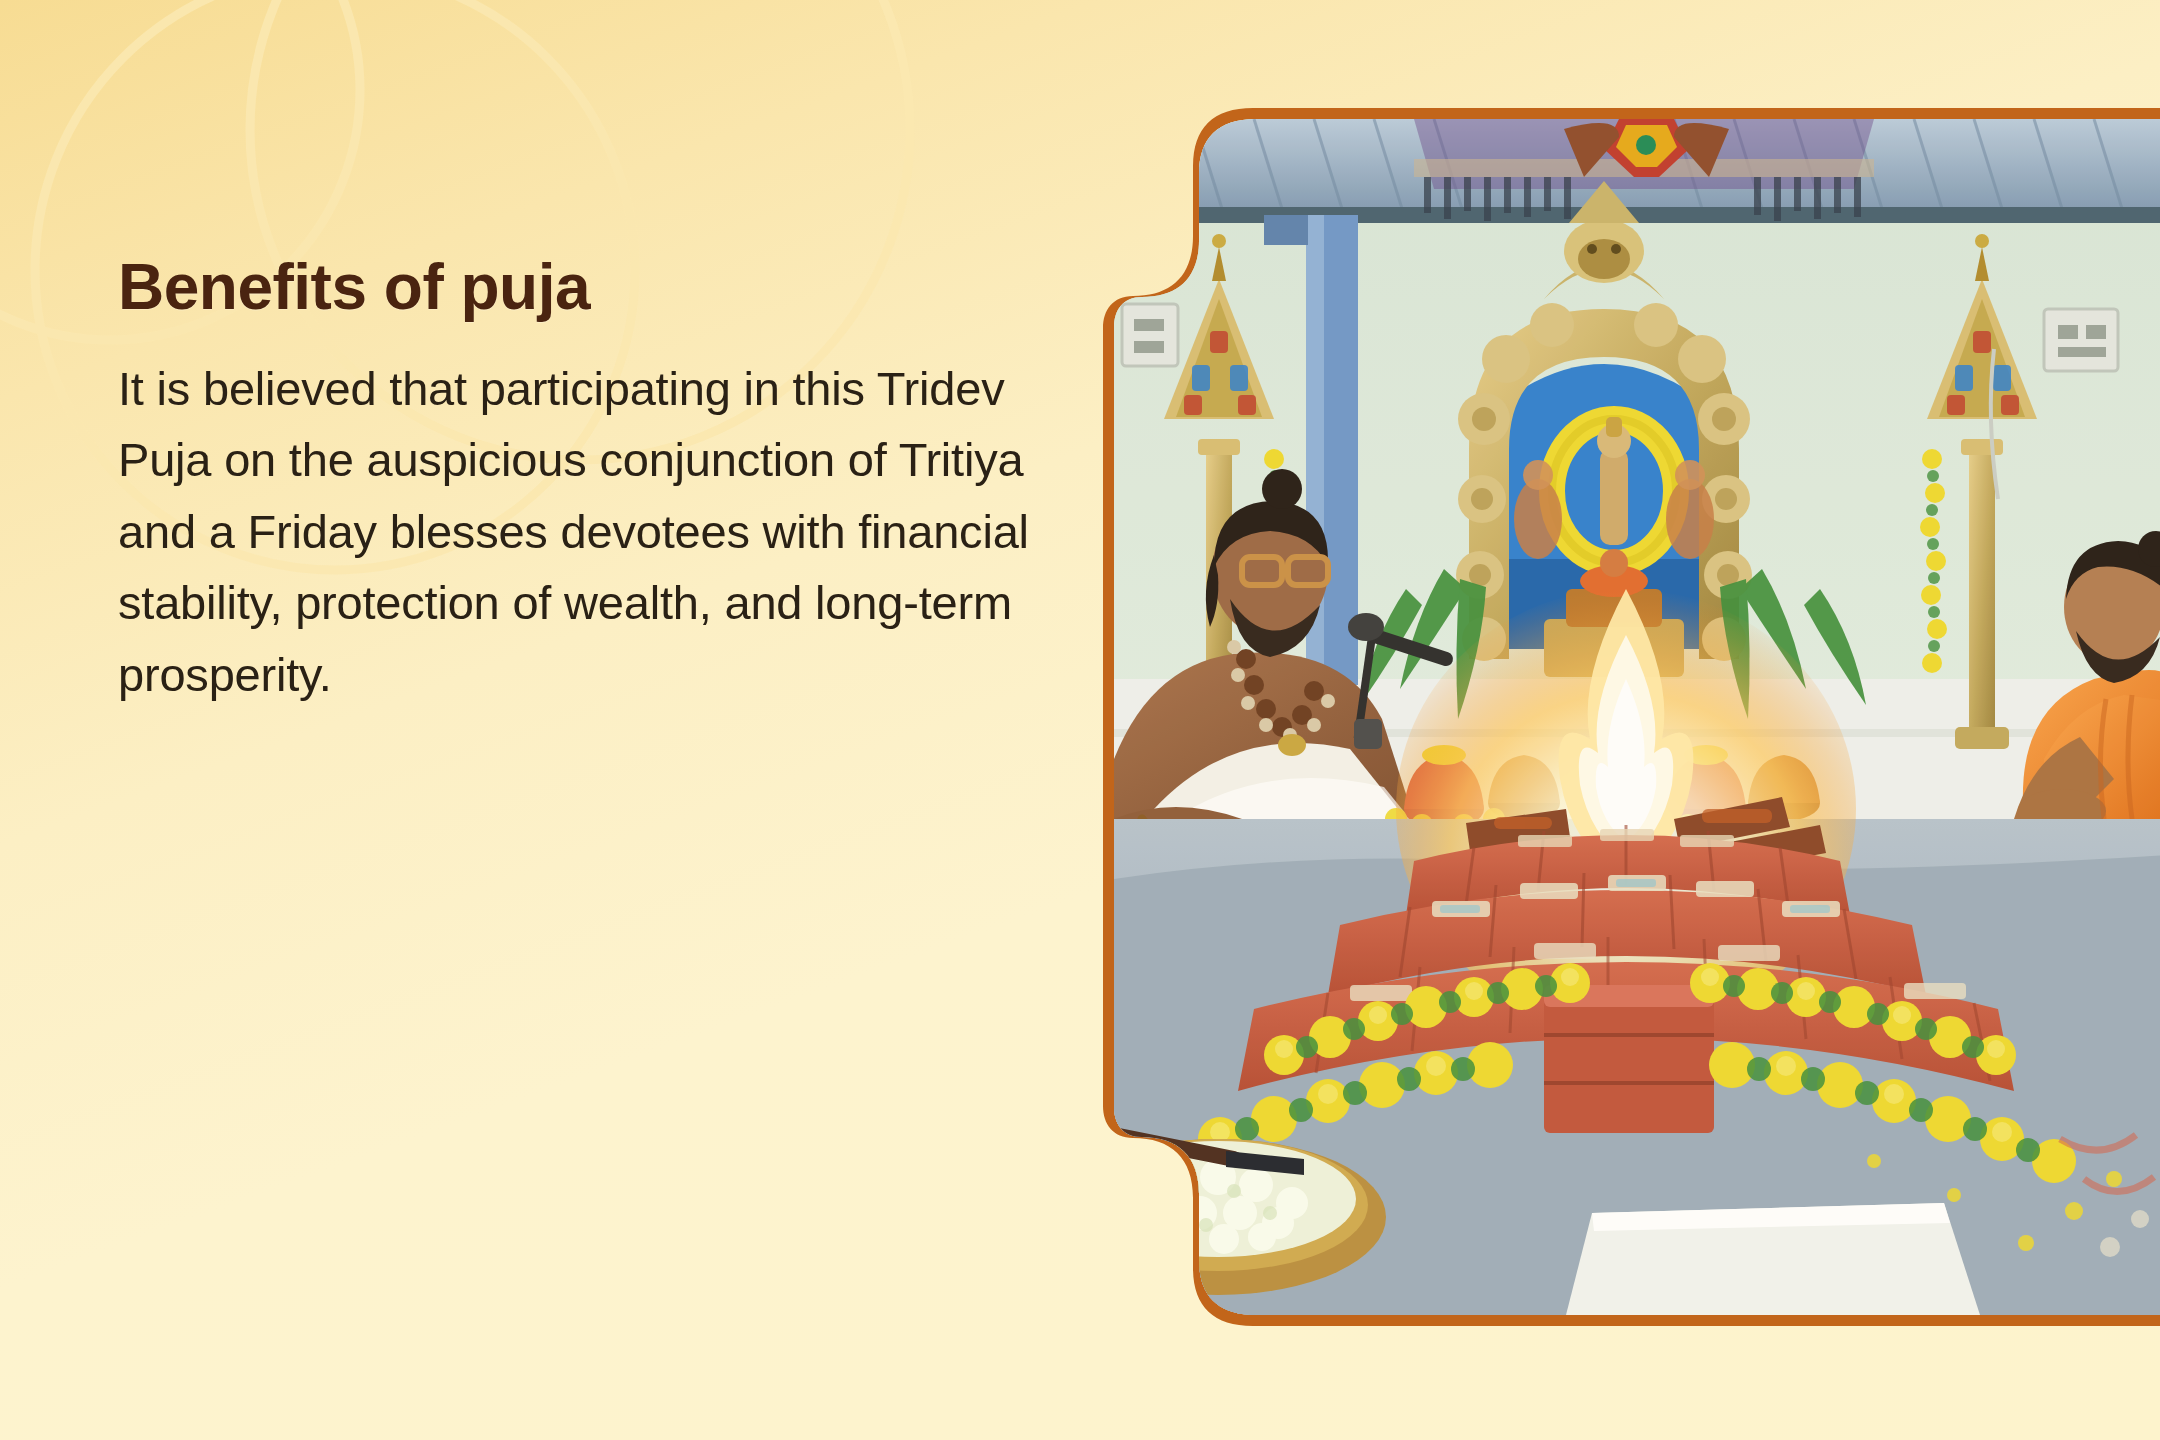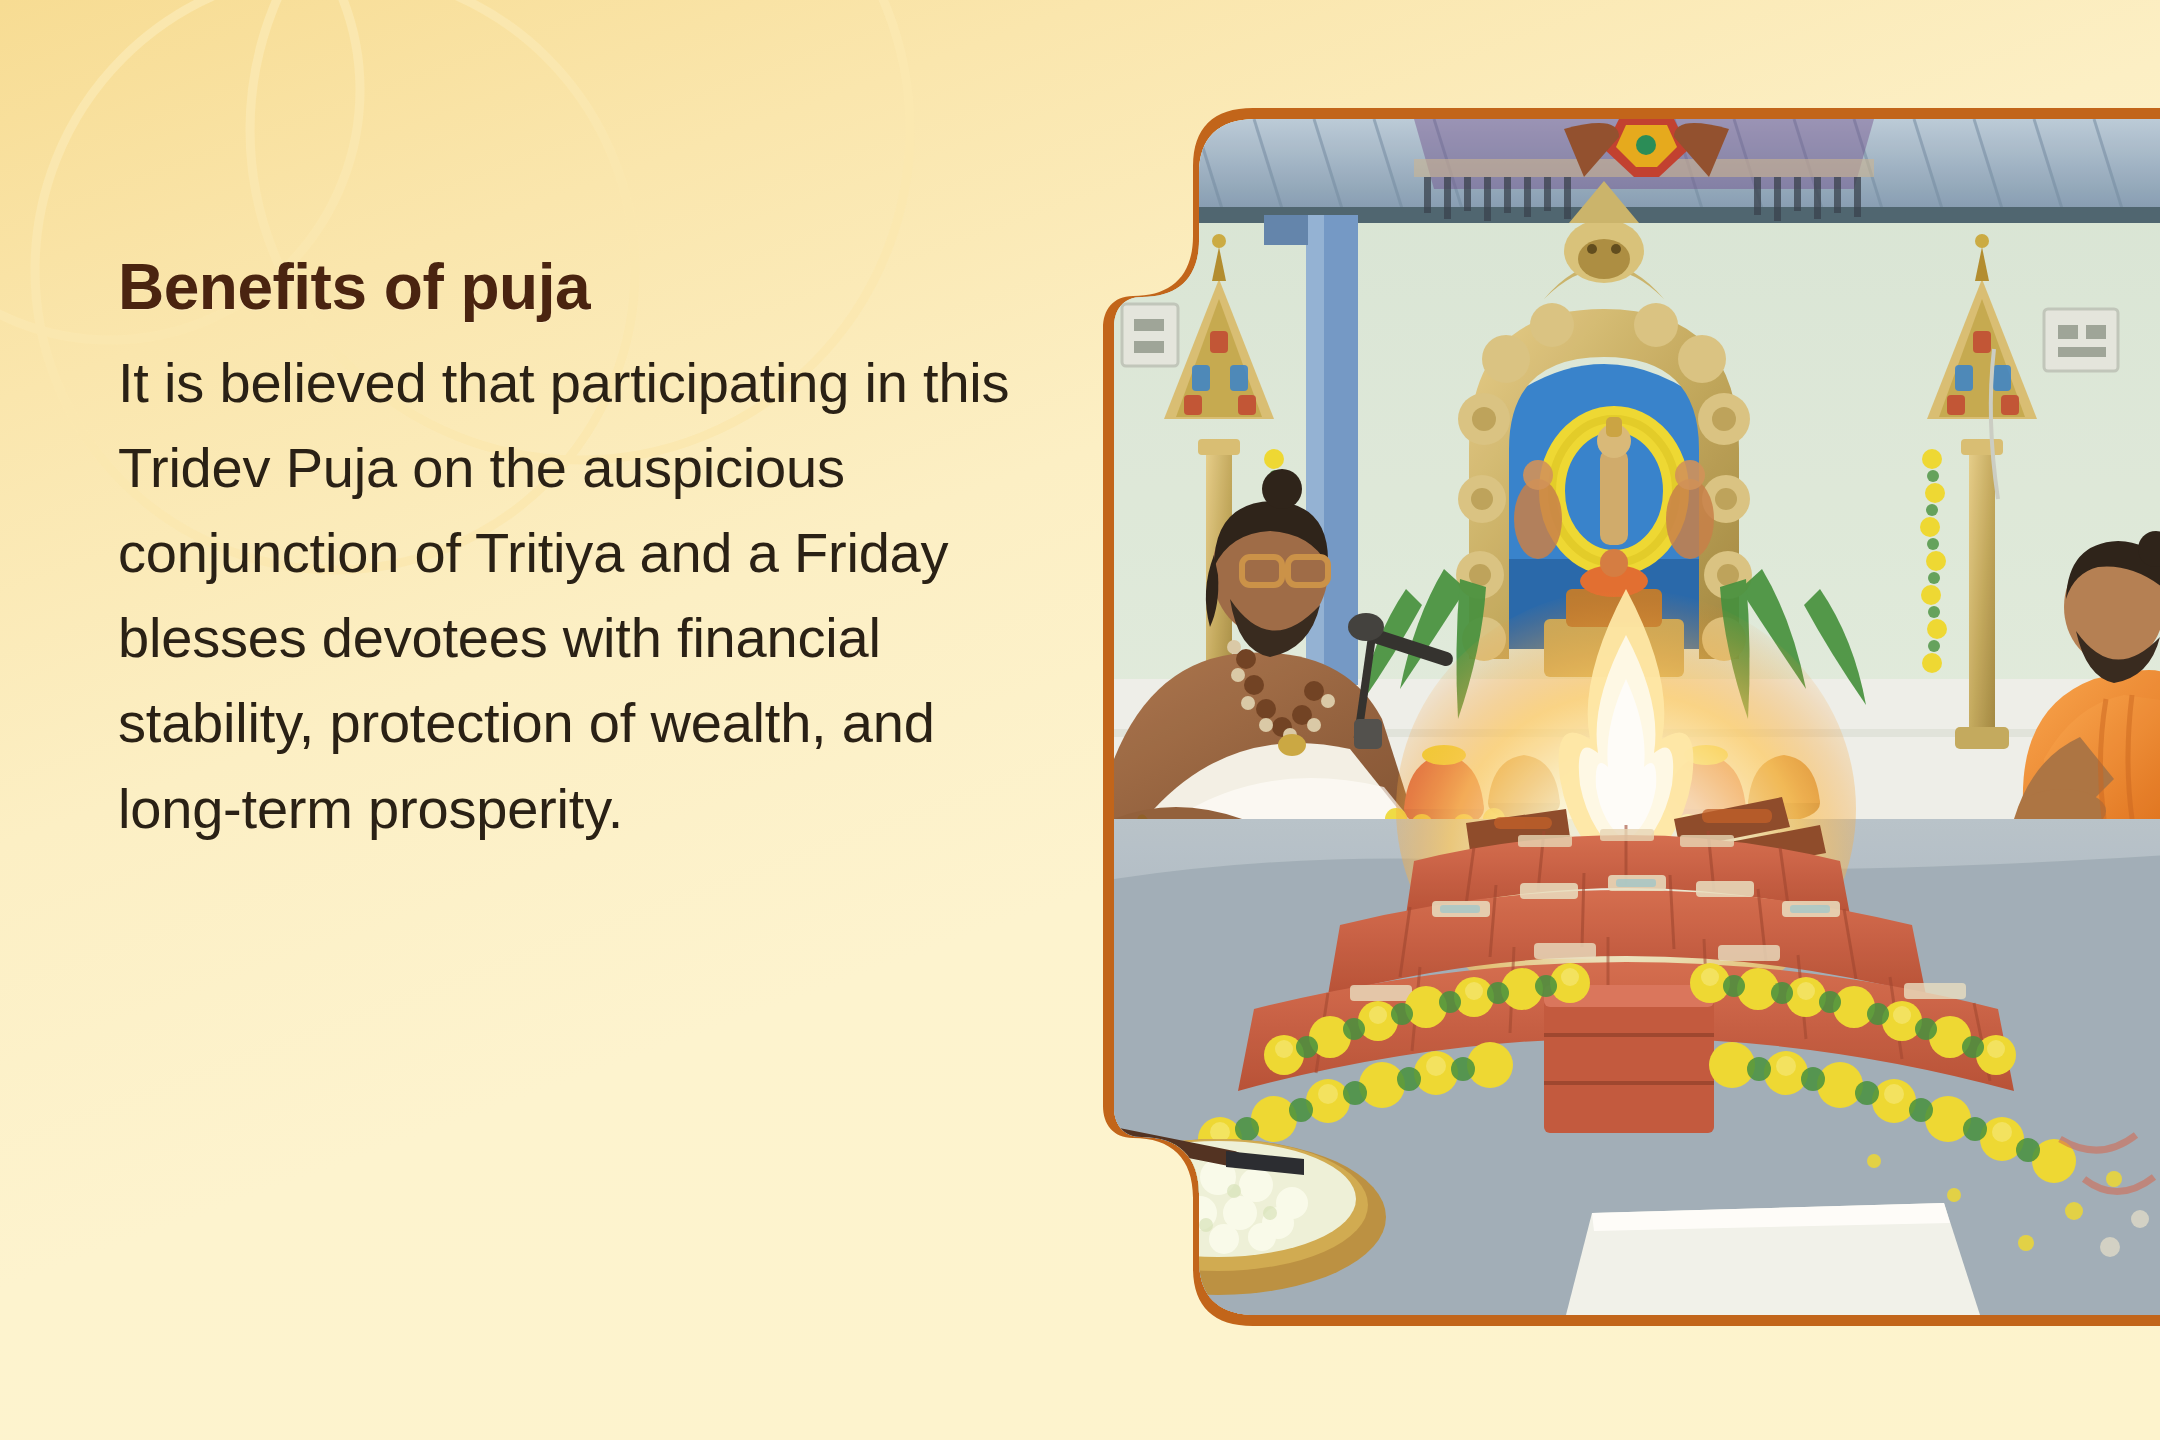--- a/index.html
+++ b/index.html
@@ -18,25 +18,25 @@
   }
   #bg-decor{ position:absolute; inset:0; overflow:hidden; }
   #bg-decor svg{ position:absolute; top:-60px; left:-120px; }
 
   
   #text-col{
     position:absolute; left:118px; top:255px; width:940px;
   }
   #page-title{
     font-size:64px; font-weight:bold; letter-spacing:-0.5px;
-    color:#4A2410; line-height:1.0; margin-bottom:21px;
+    color:#4A2410; line-height:1.0; margin-bottom:34px;
     text-shadow:0 1px 0 rgba(255,255,255,.25);
   }
   #body-copy{
-    font-size:56px; line-height:1.52; color:#2A2115;
+    font-size:47px; line-height:1.52; color:#2A2115;
     font-weight:500; letter-spacing:-0.2px; max-width:930px;
   }
 
   
   #photo-frame{
     position:absolute; left:1103px; top:108px;
     width:1075px; height:1218px;
     padding:11px;
     background:#C2651A;
     -webkit-clip-path: url(#frameClip);

